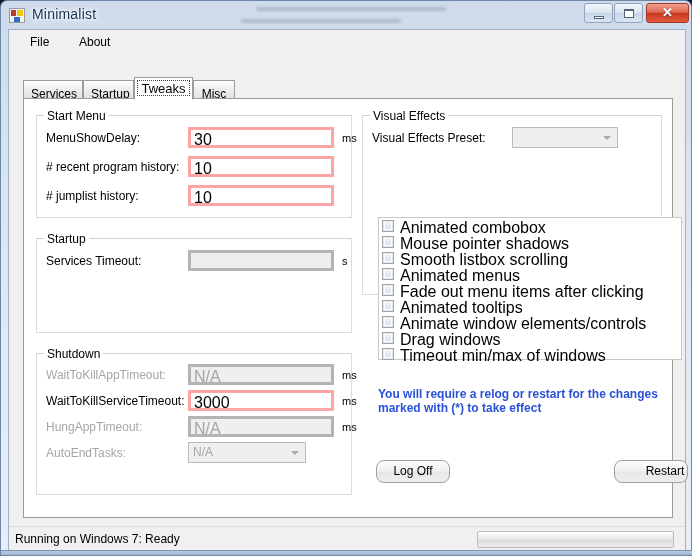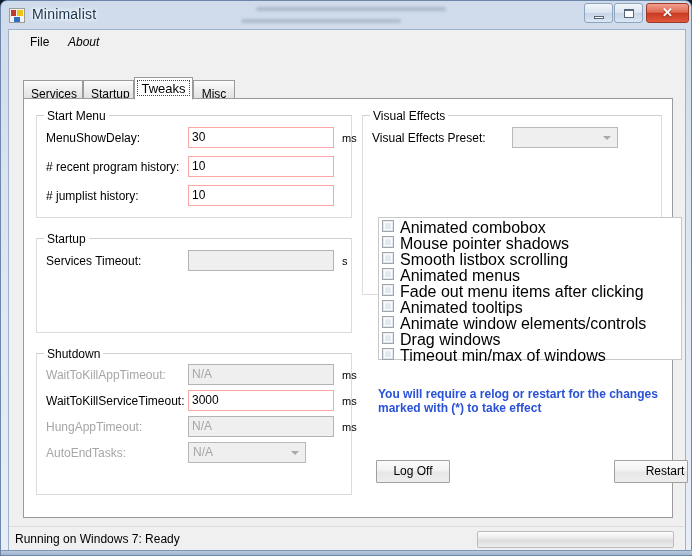--- a/index.html
+++ b/index.html
@@ -75,21 +75,21 @@
   }
   #menubar{
     position:absolute;left:0;top:0;width:676px;height:24px;
     background:#f0f0f0;
   }
   .menu-item{
     position:absolute;top:4px;height:17px;line-height:17px;
     padding:0 8px;font-size:12px;color:#000;
   }
   #menu-file{left:13px;}
-  #menu-about{left:51px;font-style:italic;}
+  #menu-about{left:62px;}
 
   
   #tabstrip{position:absolute;left:14px;top:50px;width:650px;height:19px;}
   .tab{
     position:absolute;bottom:0;height:19px;line-height:18px;
     box-sizing:border-box;
     background:linear-gradient(to bottom,#fcfcfc 0%,#eeeeee 50%,#e2e2e2 100%);
     border:1px solid #9b9b9b;
     font-size:12px;color:#000;text-align:center;
     padding:4px 7px;
@@ -125,22 +125,22 @@
     background:#fff;font-size:12px;color:#000;white-space:nowrap;
   }
   .fieldlabel{
     position:absolute;font-size:12px;color:#000;white-space:nowrap;
   }
   .fieldlabel.disabled{color:#a6a6a6;}
   .unit{position:absolute;font-size:11px;color:#000;}
 
   .textbox{
     position:absolute;box-sizing:border-box;height:21px;
-    border:1px solid #fca5a5;background:#fff;
-    font-size:12px;color:#000;line-height:19px;padding-left:3px;
+    border:3px solid #fca5a5;background:#fff;
+    font-size:16px;color:#000;line-height:19px;padding-left:3px;
     white-space:nowrap;overflow:hidden;
   }
   .textbox.disabled{
     background:#efefef;border-color:#b4b4b4;color:#a6a6a6;
   }
   .combo{
     position:absolute;box-sizing:border-box;height:21px;
     border:1px solid #b9b9b9;background:#efefef;
     font-size:12px;color:#a6a6a6;line-height:19px;padding-left:4px;
     white-space:nowrap;overflow:hidden;
@@ -172,21 +172,21 @@
   }
 
   #warning{
     position:absolute;left:354px;top:288px;width:300px;
     font-size:12px;font-weight:bold;color:#2a52d8;line-height:14px;
   }
 
   .btn{
     position:absolute;box-sizing:border-box;height:23px;
     background:linear-gradient(to bottom,#fbfbfb 0%,#f1f1f1 48%,#e6e6e6 52%,#eeeeee 100%);
-    border:1px solid #a0a0a0;border-radius:1px;
+    border:1px solid #a0a0a0;border-radius:8px;
     font-size:12px;color:#000;text-align:center;line-height:21px;
   }
   #btn-logoff{left:352px;top:361px;width:74px;}
   #btn-restart{left:590px;top:361px;width:74px;padding-left:28px;}
 
   
   #statusstrip{
     position:absolute;left:0;bottom:0;width:676px;height:26px;
     background:#f0f0f0;border-top:1px solid #dcdcdc;box-sizing:border-box;
   }

